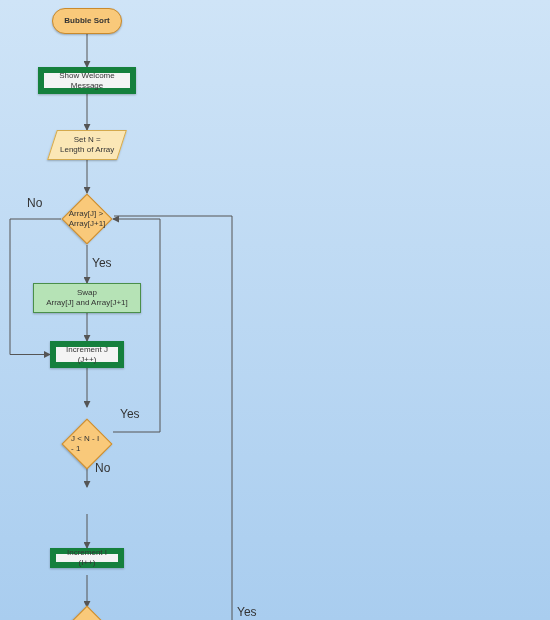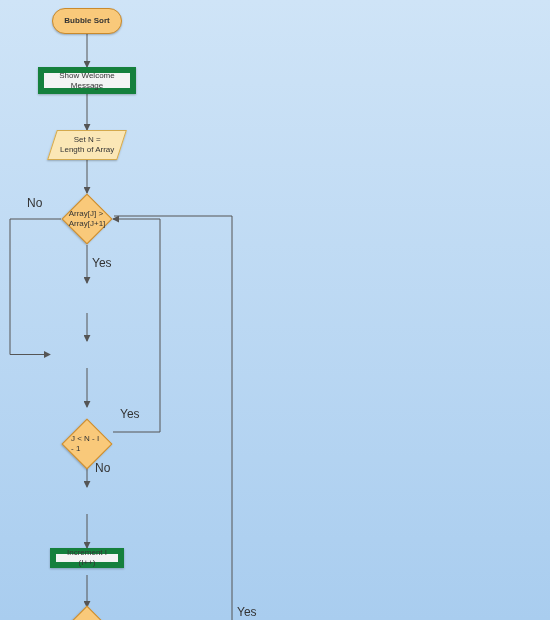--- a/index.html
+++ b/index.html
@@ -159,21 +159,27 @@
 
   <div class="node parallelogram" style="left:52px; top:130px; width:70px; height:30px;">
     <span>Set N =<br>Length of Array</span>
   </div>
 
   <div class="decision" style="left:69px; top:201px; width:36px; height:36px;">
     <div class="diamond-shape"></div>
     <div class="diamond-label">Array[J] &gt;<br>Array[J+1]</div>
   </div>
 
+  <div class="node process-green" style="left:33px; top:283px; width:108px; height:30px;">
+    <span>Swap<br>Array[J] and Array[J+1]</span>
+  </div>
 
+  <div class="node process" style="left:50px; top:341px; width:74px; height:27px;">
+    <span>Increment J<br>(J++)</span>
+  </div>
 
   <div class="decision" style="left:69px; top:426px; width:36px; height:36px;">
     <div class="diamond-shape"></div>
     <div class="diamond-label">J &lt; N - I - 1</div>
   </div>
 
 
   <div class="node process" style="left:50px; top:548px; width:74px; height:14px;">
     <span>Increment I<br>(I++)</span>
   </div>

